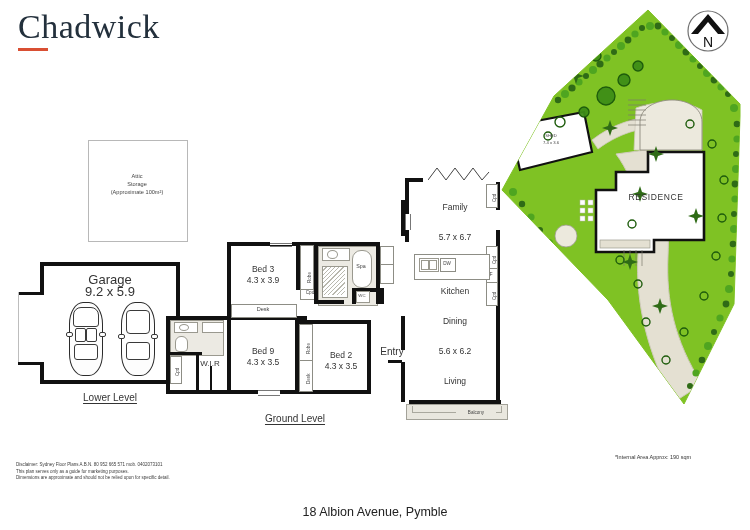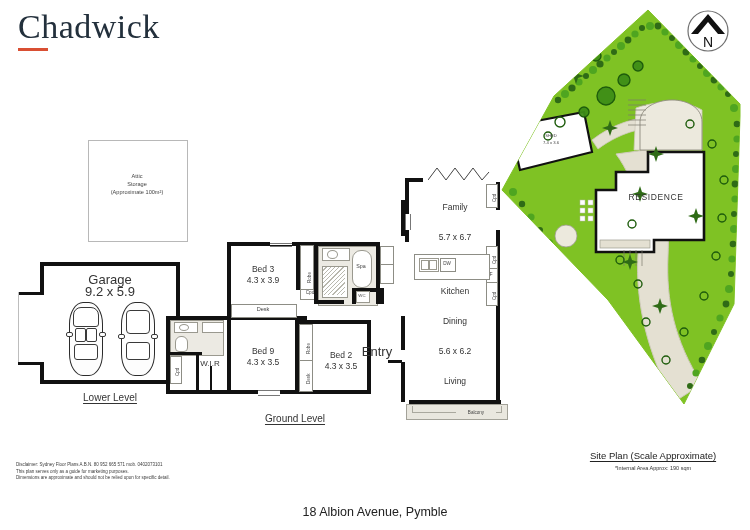--- a/index.html
+++ b/index.html
@@ -181,21 +181,21 @@
     <div class="cw" style="left:129px;top:150px;width:76px;height:4px;"></div>
     <div class="cw" style="left:201px;top:150px;width:4px;height:74px;"></div>
     <div class="cw" style="left:129px;top:220px;width:76px;height:4px;"></div>
     <div class="abs cab" style="left:133px;top:154px;width:12px;height:36px;"></div>
     <div class="abs vtiny" style="left:140px;top:184px;">Robe</div>
     <div class="abs cab" style="left:133px;top:190px;width:12px;height:30px;"></div>
     <div class="abs vtiny" style="left:140px;top:214px;">Desk</div>
     <div class="abs roomlabel" style="left:146px;top:180px;width:58px;">Bed 2</div>
     <div class="abs roomlabel" style="left:146px;top:191px;width:58px;">4.3 x 3.5</div>
 
-    <div class="abs roomlabel" style="left:194px;top:176px;width:34px;font-size:13px;">Entry</div>
+    <div class="abs roomlabel" style="left:209px;top:176px;width:34px;font-size:10px;">Entry</div>
     <div class="cw" style="left:235px;top:30px;width:4px;height:36px;"></div>
     <div class="cw" style="left:235px;top:146px;width:4px;height:34px;"></div>
     <div class="cw" style="left:235px;top:192px;width:4px;height:40px;"></div>
     <div class="cw" style="left:214px;top:118px;width:4px;height:16px;"></div>
     <div class="cw" style="left:222px;top:190px;width:14px;height:3px;"></div>
 
     <div class="cw" style="left:239px;top:8px;width:4px;height:44px;"></div>
     <div class="cw" style="left:239px;top:8px;width:18px;height:4px;"></div>
     <div class="cw" style="left:239px;top:60px;width:4px;height:12px;"></div>
     <div class="abs" style="left:239px;top:44px;width:4px;height:16px;background:#fff;border-left:.8px solid #777;border-right:.8px solid #777;"></div>
@@ -411,21 +411,20 @@
 
   <div class="abs" id="northarrow">
     <svg width="52" height="50" viewBox="0 0 52 50">
       <circle cx="26" cy="25" r="20" fill="#ffffff" stroke="#6f6f6f" stroke-width="1.2"></circle>
       <polygon points="26,8 43,28 36,28 26,16 16,28 9,28" fill="#111111"></polygon>
       <text x="26" y="41" font-family="Liberation Sans, sans-serif" font-size="14" fill="#111" text-anchor="middle">N</text>
     </svg>
   </div>
 
   <div class="abs" id="siteplancap">
-    <div class="cap">Site Plan (Scale Approximate)</div>
     <div class="sub">*Internal Area Approx: 190 sqm</div>
   </div>
 
   <div class="abs" id="disclaimer">
     <div>Disclaimer: Sydney Floor Plans A.B.N. 80 952 665 571  mob. 0402073101</div>
     <div>This plan serves only as a guide for marketing purposes.</div>
     <div>Dimensions are approximate and should not be relied upon for specific detail.</div>
   </div>
 
   <div class="abs" id="address">18 Albion Avenue, Pymble</div>

